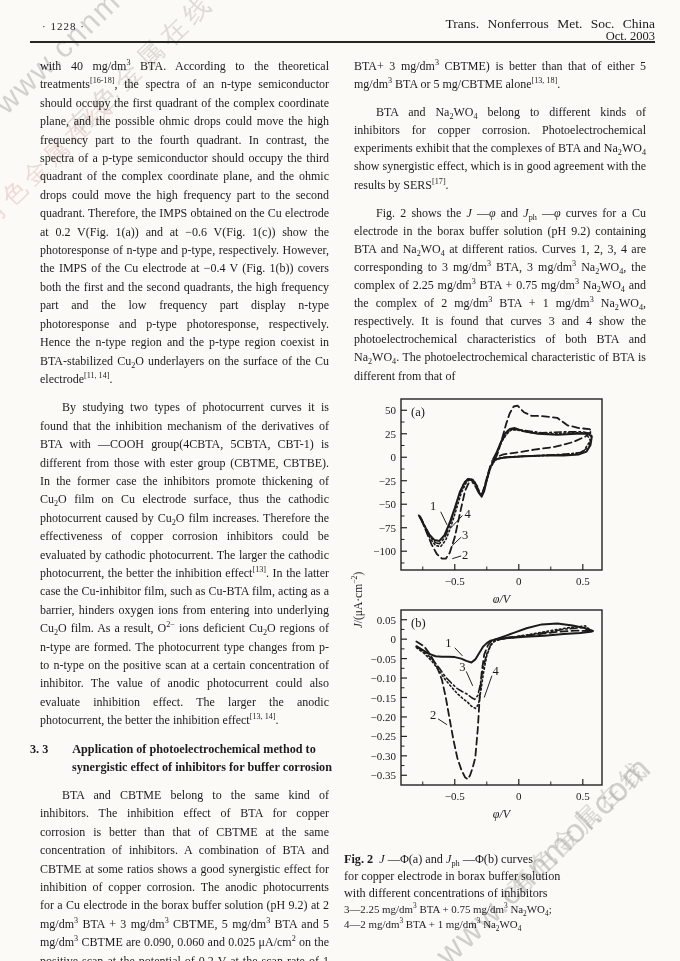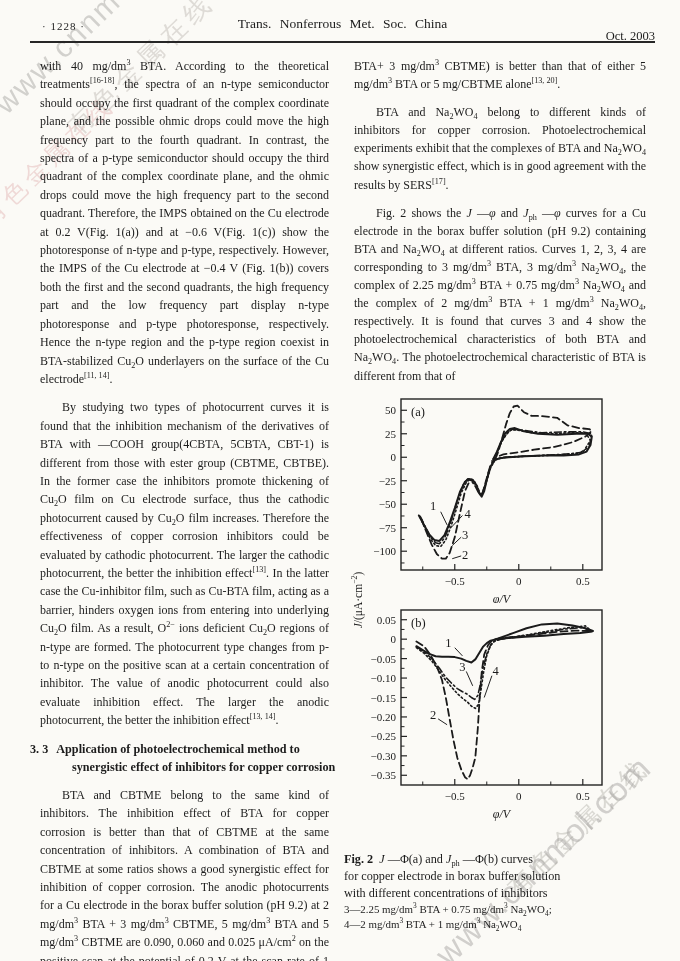--- a/index.html
+++ b/index.html
@@ -1,34 +1,34 @@
 <!DOCTYPE html>
 <html><head>
 <meta charset="utf-8">
 <style>
   html,body{margin:0;padding:0;background:#e8e8e8;}
   .page{position:relative;width:680px;height:961px;background:#fbfaf6;overflow:hidden;
         font-family:"Liberation Serif", serif;color:#1c1c1c;}
   
   .header{position:absolute;top:16px;left:30px;width:625px;height:22px;}
   .pageno{position:absolute;left:12px;top:4px;font-size:11px;letter-spacing:1px;}
-  .jtitle{position:absolute;left:0;right:0;text-align:center;top:0;font-size:13.5px;word-spacing:5px;}
+  .jtitle{position:absolute;left:0;right:0;text-align:right;top:0;font-size:13.5px;word-spacing:5px;}
   .jdate{position:absolute;right:0;top:13px;font-size:12.5px;}
   .rule{position:absolute;top:41px;left:30px;width:625px;height:2px;background:#262626;}
   
   .col{position:absolute;top:47px;font-size:12px;line-height:18.4px;text-align:justify;}
   .col-left{left:30px;width:309px;}
   .col-right{left:344px;width:312px;line-height:18.1px;}
   .para{margin:10px;text-indent:22px;}
   .para.noindent{text-indent:0;}
   sup{font-size:0.68em;line-height:0;}
   sub{font-size:0.68em;line-height:0;}
   .heading{margin:9px 0 4px 0;font-weight:bold;font-size:12.2px;line-height:18.2px;
            padding-left:42px;text-indent:-42px;text-align:left;}
-  .hnum{margin-right:8px;}
+  .hnum{margin-right:24px;}
   
   .figure{position:relative;width:312px;margin-top:3px;}
   .figure svg{display:block;}
   .ylabel{position:absolute;left:-86px;top:196px;width:200px;height:18px;text-align:center;
           transform:rotate(-90deg);font-size:11.5px;pointer-events:none;}
   svg text{font-family:"Liberation Serif", serif;fill:#1b1b1b;}
   svg .tick{font-size:11px;}
   svg .panel{font-size:12.5px;}
   svg .ann{font-size:12.5px;}
   svg .xlab{font-size:12px;font-style:italic;}
@@ -63,27 +63,27 @@
     <span class="pageno">· 1228 ·</span>
     <span class="jtitle">Trans. Nonferrous Met. Soc. China</span>
     <span class="jdate">Oct. 2003</span>
   </div>
   <div class="rule"></div>
 
   <div class="col col-left">
     <p class="para noindent">with 40 mg/dm<sup>3</sup> BTA. According to the theoretical treatments<sup>[16-18]</sup>, the spectra of an n-type semiconductor should occupy the first quadrant of the complex coordinate plane, and the possible ohmic drops could move the high frequency part to the fourth quadrant. In contrast, the spectra of a p-type semiconductor should occupy the third quadrant of the complex coordinate plane, and the ohmic drops could move the high frequency part to the second quadrant. Therefore, the IMPS obtained on the Cu electrode at 0.2 V(Fig. 1(a)) and at −0.6 V(Fig. 1(c)) show the photoresponse of n-type and p-type, respectively. However, the IMPS of the Cu electrode at −0.4 V (Fig. 1(b)) covers both the first and the second quadrants, the high frequency part and the low frequency part display n-type photoresponse and p-type photoresponse, respectively. Hence the n-type region and the p-type region coexist in BTA-stabilized Cu<sub>2</sub>O underlayers on the surface of the Cu electrode<sup>[11, 14]</sup>.</p>
     <p class="para">By studying two types of photocurrent curves it is found that the inhibition mechanism of the derivatives of BTA with —COOH group(4CBTA, 5CBTA, CBT-1) is different from those with ester group (CBTME, CBTBE). In the former case the inhibitors promote thickening of Cu<sub>2</sub>O film on Cu electrode surface, thus the cathodic photocurrent caused by Cu<sub>2</sub>O film increases. Therefore the effectiveness of copper corrosion inhibitors could be evaluated by cathodic photocurrent. The larger the cathodic photocurrent, the better the inhibition effect<sup>[13]</sup>. In the latter case the Cu-inhibitor film, such as Cu-BTA film, acting as a barrier, hinders oxygen ions from entering into underlying Cu<sub>2</sub>O film. As a result, O<sup>2−</sup> ions deficient Cu<sub>2</sub>O regions of n-type are formed. The photocurrent type changes from p- to n-type on the positive scan at a certain concentration of inhibitor. The value of anodic photocurrent could also evaluate inhibition effect. The larger the anodic photocurrent, the better the inhibition effect<sup>[13, 14]</sup>.</p>
     <div class="heading">
-      <span class="hnum">3. 3</span><span>Application of photoelectrochemical method to synergistic effect of inhibitors for copper corrosion</span>
+      <span class="hnum">3. 3</span><span>Application of photoelectrochemical method to synergistic effect of inhibitors for buffer corrosion</span>
     </div>
     <p class="para">BTA and CBTME belong to the same kind of inhibitors. The inhibition effect of BTA for copper corrosion is better than that of CBTME at the same concentration of inhibitors. A combination of BTA and CBTME at some ratios shows a good synergistic effect for inhibition of copper corrosion. The anodic photocurrents for a Cu electrode in the borax buffer solution (pH 9.2) at 2 mg/dm<sup>3</sup> BTA + 3 mg/dm<sup>3</sup> CBTME, 5 mg/dm<sup>3</sup> BTA and 5 mg/dm<sup>3</sup> CBTME are 0.090, 0.060 and 0.025 μA/cm<sup>2</sup> on the positive scan at the potential of 0.2 V at the scan rate of 1 mV/s, respectively. It is shown that the inhibition effect of the combination of BTA and CBTME (2 mg/dm<sup>3</sup></p>
   </div>
 
   <div class="col col-right">
-    <p class="para noindent">BTA+ 3 mg/dm<sup>3</sup> CBTME) is better than that of either 5 mg/dm<sup>3</sup> BTA or 5 mg/CBTME alone<sup>[13, 20]</sup>.</p>
+    <p class="para noindent">BTA+ 3 mg/dm<sup>3</sup> CBTME) is better than that of either 5 mg/dm<sup>3</sup> BTA or 5 mg/CBTME alone<sup>[13, 18]</sup>.</p>
     <p class="para">BTA and Na<sub>2</sub>WO<sub>4</sub> belong to different kinds of inhibitors for copper corrosion. Photoelectrochemical experiments exhibit that the complexes of BTA and Na<sub>2</sub>WO<sub>4</sub> show synergistic effect, which is in good agreement with the results by SERS<sup>[17]</sup>.</p>
     <p class="para">Fig. 2 shows the <i>J</i> —<i>φ</i> and <i>J</i><sub>ph</sub> —<i>φ</i> curves for a Cu electrode in the borax buffer solution (pH 9.2) containing BTA and Na<sub>2</sub>WO<sub>4</sub> at different ratios. Curves 1, 2, 3, 4 are corresponding to 3 mg/dm<sup>3</sup> BTA, 3 mg/dm<sup>3</sup> Na<sub>2</sub>WO<sub>4</sub>, the complex of 2.25 mg/dm<sup>3</sup> BTA + 0.75 mg/dm<sup>3</sup> Na<sub>2</sub>WO<sub>4</sub> and the complex of 2 mg/dm<sup>3</sup> BTA + 1 mg/dm<sup>3</sup> Na<sub>2</sub>WO<sub>4</sub>, respectively. It is found that curves 3 and 4 show the photoelectrochemical characteristics of both BTA and Na<sub>2</sub>WO<sub>4</sub>. The photoelectrochemical characteristic of BTA is different from that of</p>
 
     <div class="figure">
       <div class="ylabel"><i>J</i>/(μA·cm<sup>−2</sup>)</div>
       <svg width="312" height="208">
           <rect x="57" y="4" width="201" height="171" fill="none" stroke="#232323" stroke-width="1.4"></rect>
           <line x1="78.76433121019109" y1="175" x2="78.76433121019109" y2="171.5" stroke="#232323" stroke-width="1"></line>
           <line x1="142.77707006369428" y1="175" x2="142.77707006369428" y2="171.5" stroke="#232323" stroke-width="1"></line>
           <line x1="206.78980891719743" y1="175" x2="206.78980891719743" y2="171.5" stroke="#232323" stroke-width="1"></line>

